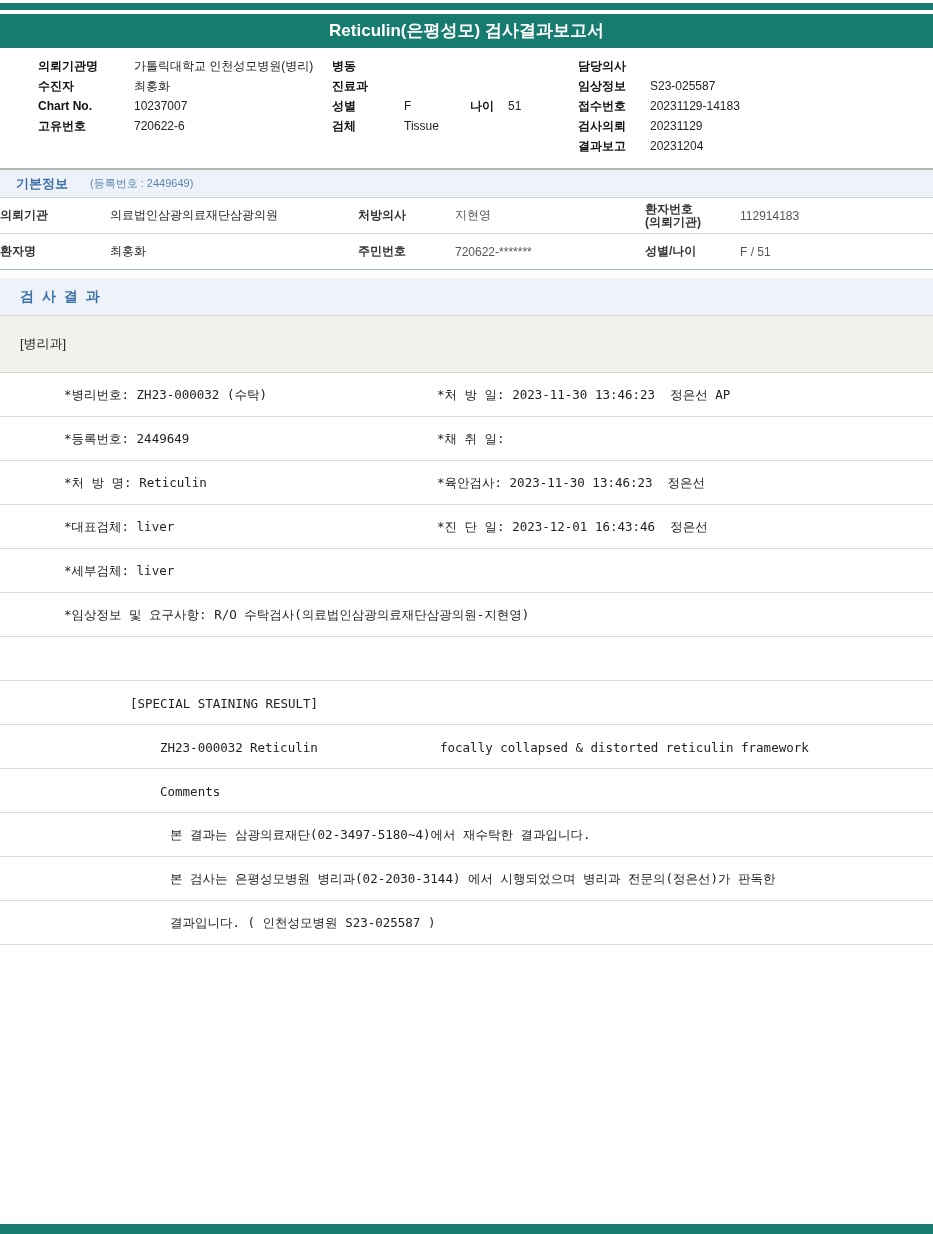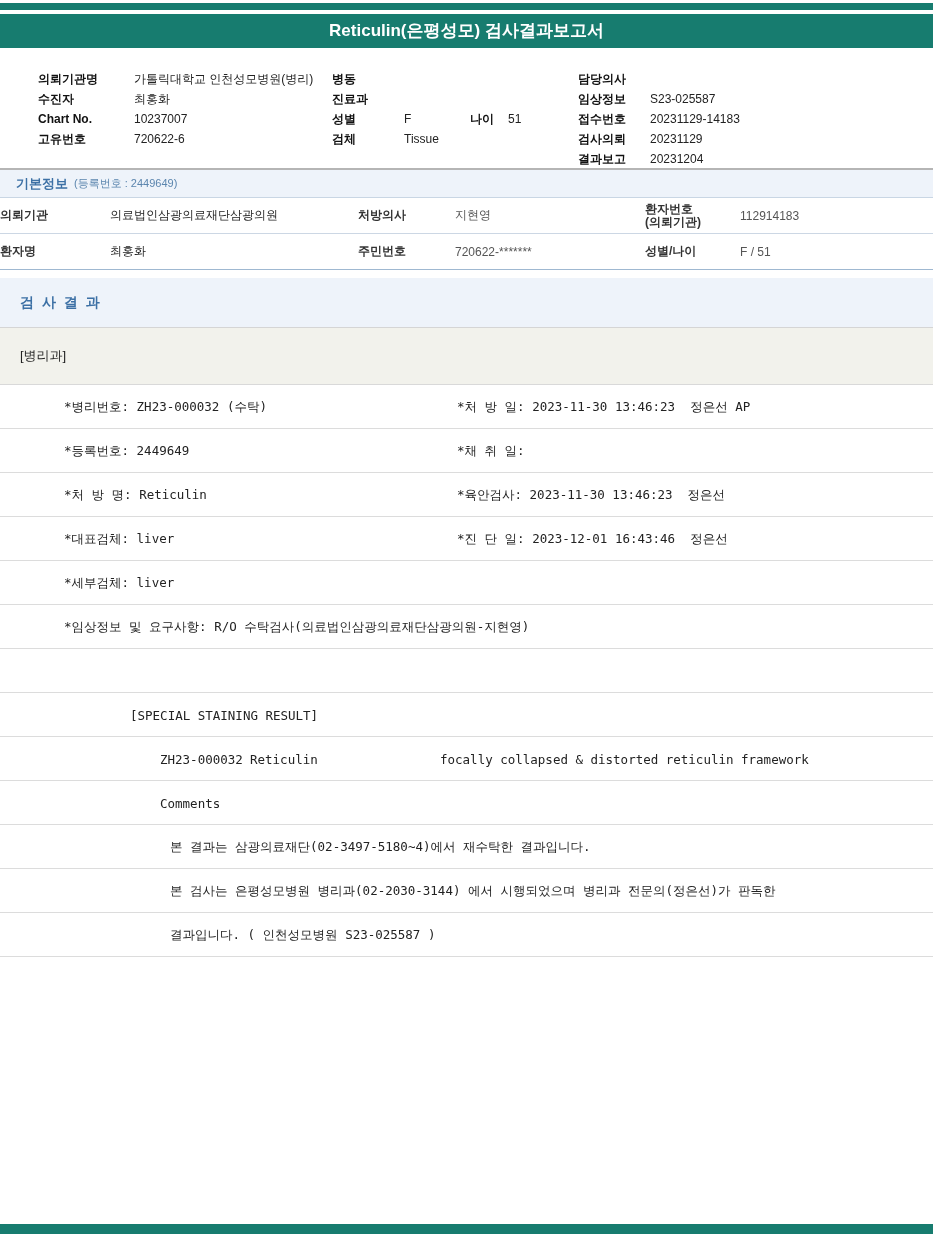--- a/index.html
+++ b/index.html
@@ -10,66 +10,66 @@
     color: #222; position: relative; overflow: hidden;
   }
   .bar-thin { height: 7px; background: #177c6f; margin-top: 3px; }
   .title-bar {
     margin-top: 4px; height: 34px; background: #177c6f;
     color: #fff; font-size: 17px; font-weight: bold;
     text-align: center; line-height: 34px;
     font-family: "Liberation Sans", sans-serif;
   }
   
-  .pt-header { display: flex; padding: 21px 0 6px 38px; height: 120px; }
+  .pt-header { display: flex; padding: 8px 0 6px 38px; height: 120px; }
   .hcol1 { width: 294px; }
   .hcol2 { width: 246px; }
   .hcol3 { flex: 1; }
   .hrow { display: flex; height: 20px; align-items: center; font-size: 12px; }
   .hlabel { font-weight: bold; width: 96px; color: #111; }
   .hcol2 .hlabel, .hcol3 .hlabel { width: 72px; }
   .hvalue { white-space: pre; }
   .w66 { width: 66px; }
   .agelbl { width: 38px !important; }
   .divider { border-top: 2px solid #b5b5b5; }
   
   .section-band {
     background: #eef3fa; display: flex; align-items: center;
     border-bottom: 1px solid #c9d6e4;
   }
   .band-basic { height: 28px; padding-left: 16px; }
   .sec-title { color: #3c70a5; font-weight: bold; font-size: 13px; }
-  .sec-sub { color: #5b85ae; font-size: 11px; margin-left: 6px; }
+  .sec-sub { color: #5b85ae; font-size: 11px; margin-left: 22px; }
   .basic-table { width: 100%; }
   .btr { display: flex; height: 36px; align-items: center; font-size: 12px; border-bottom: 1px solid #ccd7e4; }
   .btr:last-child { border-bottom: 1px solid #9fb8d1; }
   .bl { font-weight: bold; color: #333; }
   .bl1 { width: 110px; }
   .bv1 { width: 248px; }
   .bl2 { width: 97px; }
   .bv2 { width: 190px; color: #555; }
   .bl3 { width: 95px; line-height: 13px; }
   .bl3 .subline { font-weight: bold; }
   .bv3 { flex: 1; color: #555; }
   
-  .band-results { height: 50px; padding-left: 20px; margin-top: 8px; border-bottom: 1px solid #d5d5d5; }
+  .band-results { height: 38px; padding-left: 20px; margin-top: 8px; border-bottom: 1px solid #d5d5d5; }
   .sec-title-lg { color: #3c70a5; font-weight: bold; font-size: 14px; letter-spacing: 2px; }
   .dept-band {
     height: 57px; background: #f2f2ec; border-bottom: 1px solid #d9d9d9;
     display: flex; align-items: center; padding-left: 20px; font-size: 13px;
   }
   .rrow {
     position: relative; height: 44px;
     border-bottom: 1px solid #dcdcdc;
     font-family: "DejaVu Sans Mono", "Liberation Mono", monospace;
     font-size: 12.5px; color: #222;
   }
   .rrow span { position: absolute; top: 50%; transform: translateY(-50%); white-space: pre; }
   .lcol { left: 64px; }
-  .rcol { left: 437px; margin-left: 20px; }
+  .rcol { left: 437px; }
   .r-special .lcol { left: 130px; }
   .c1 { left: 160px; }
   .c2 { left: 250px; }
   .c3 { left: 440px; }
   .r-comments-title .lcol { left: 160px; }
   .r-comment .lcol { left: 170px; }
   .bar-bottom { position: absolute; left: 0; right: 0; bottom: 0; height: 10px; background: #177c6f; }
 </style>
 </head>
 <body>

